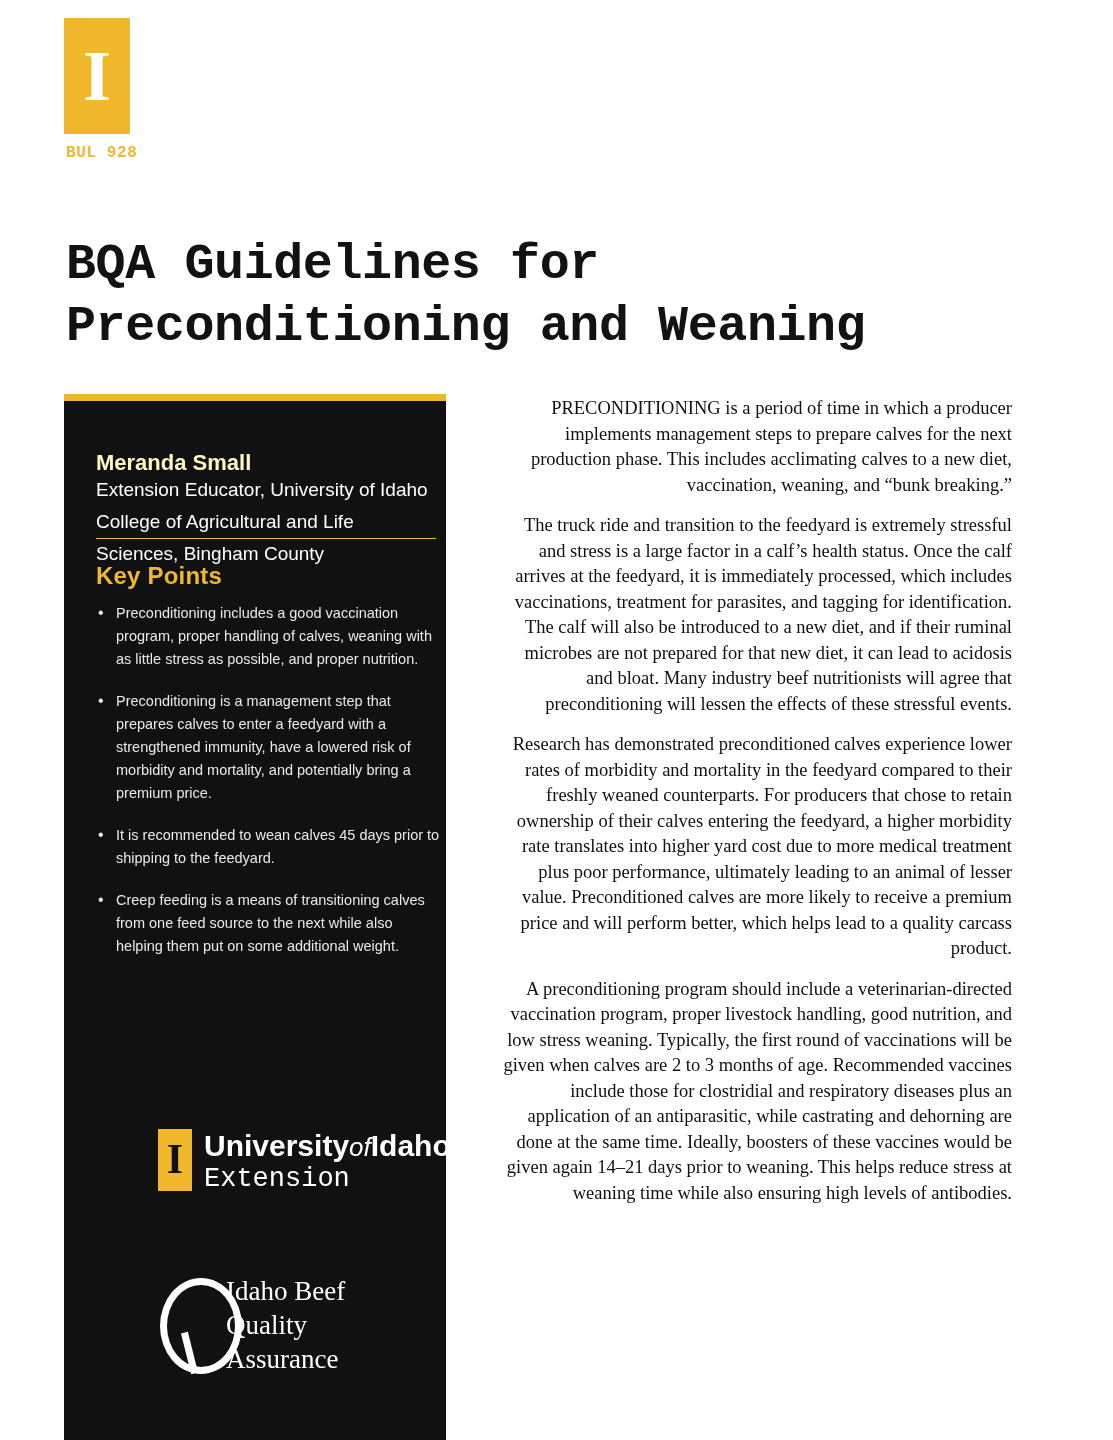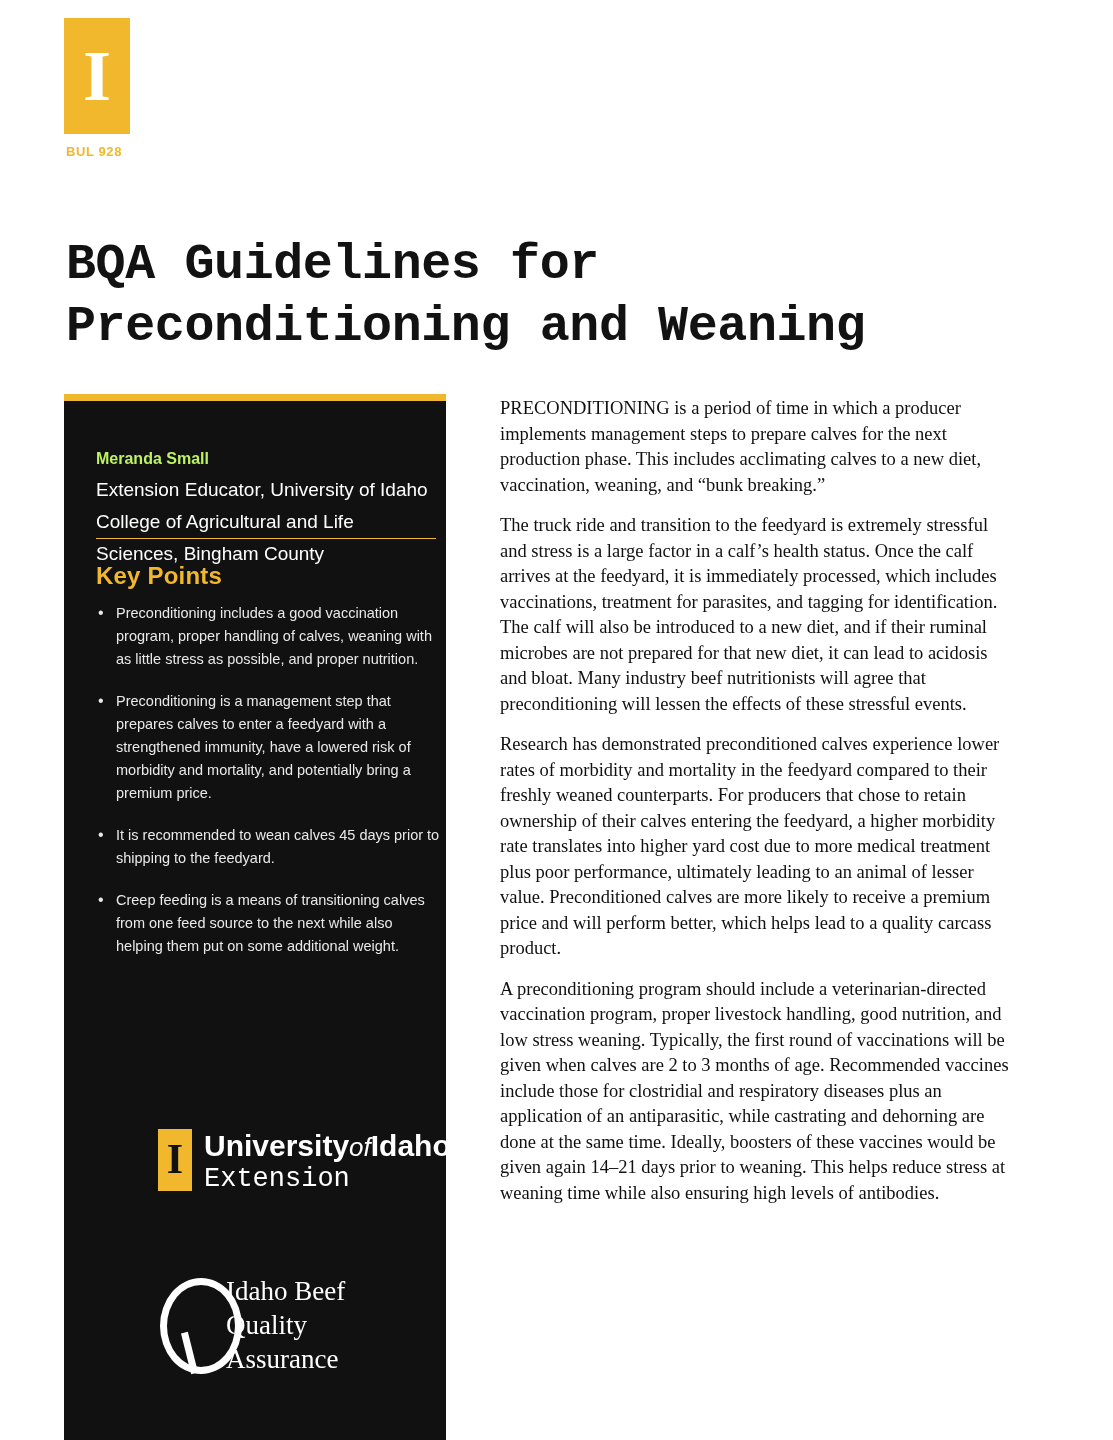--- a/index.html
+++ b/index.html
@@ -34,23 +34,23 @@
     font-weight: bold;
     font-size: 72px;
     line-height: 80px;
     color: #ffffff;
     letter-spacing: 0;
   }
   .bul-number {
     position: absolute;
     left: 66px;
     top: 144px;
-    font-family: Liberation Sans, sans-serif;
-    font-weight: bold;
-    font-size: 13px;
+    font-family: Liberation Mono, monospace;
+    font-weight: bold;
+    font-size: 16px;
     letter-spacing: 0.6px;
     color: #f1b82d;
   }
   .doc-title {
     position: absolute;
     left: 66px;
     top: 200px;
     width: 920px;
     font-family: Liberation Mono, monospace;
     font-weight: bold;
@@ -77,22 +77,22 @@
     width: 382px;
     height: 7px;
     background: #f1b82d;
   }
   .author-name {
     position: absolute;
     left: 32px;
     top: 56px;
     font-family: "Liberation Sans", sans-serif;
     font-weight: bold;
-    font-size: 16px;
-    color: #bef264;
+    font-size: 22px;
+    color: #fef9c3;
     text-align: right;
   }
   .author-affil {
     position: absolute;
     left: 32px;
     top: 80px;
     width: 338px;
     font-family: "Liberation Sans", sans-serif;
     font-size: 19px;
     line-height: 32px;
@@ -237,21 +237,21 @@
     position: absolute;
     left: 500px;
     top: 396px;
     width: 512px;
   }
   .body-col p {
     margin: 0 0 15px 0;
     font-family: "Liberation Serif", serif;
     font-size: 18.5px;
     line-height: 25.5px;
-    text-align: left;
+    text-align: right;
     color: #101010;
   }
   .section-heading {
     margin: 22px 0 6px 0;
     font-family: "Liberation Sans", sans-serif;
     font-weight: bold;
     font-size: 26px;
     line-height: 32px;
     color: #111111;
   }

